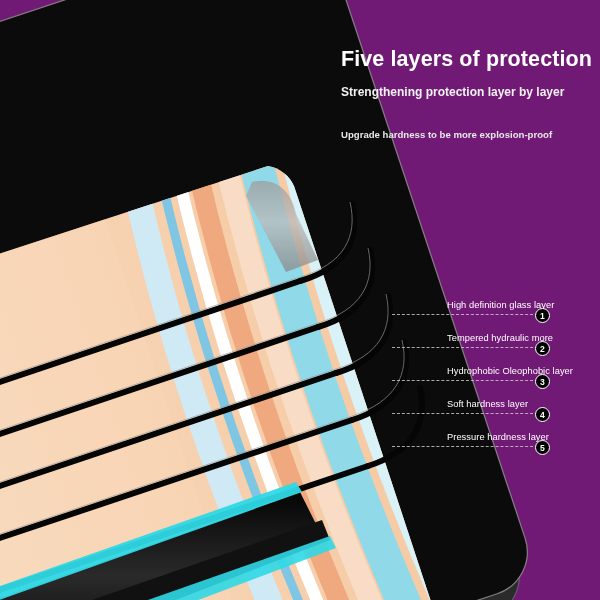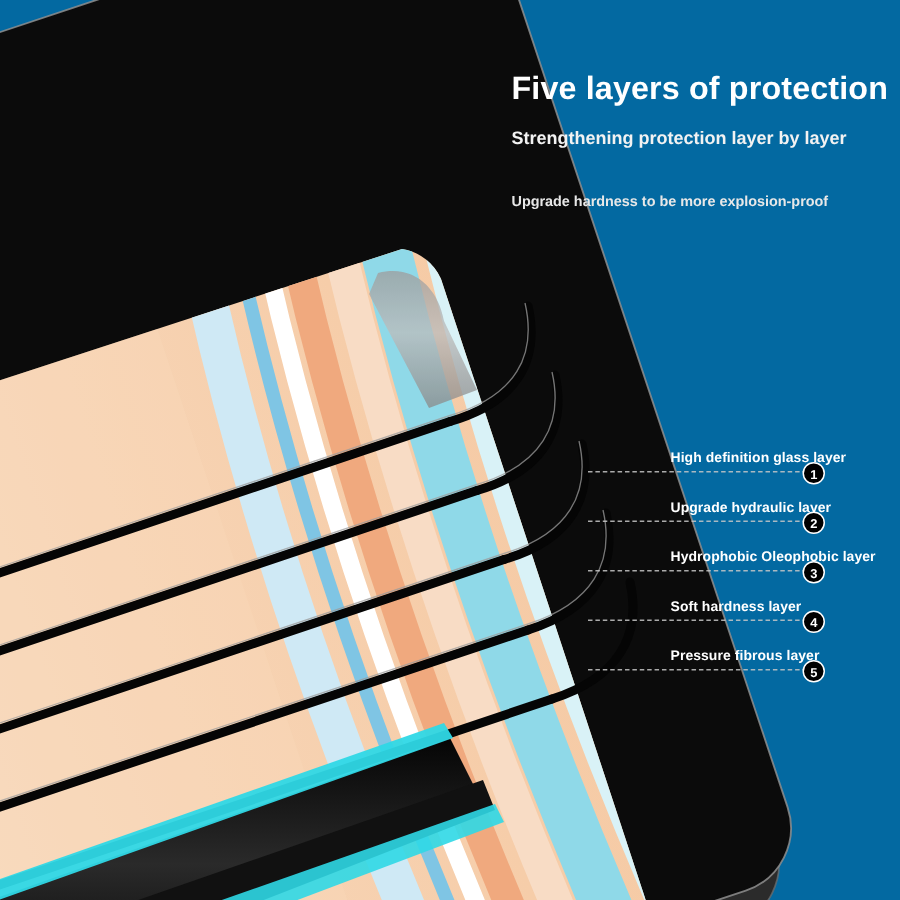--- a/index.html
+++ b/index.html
@@ -4,21 +4,21 @@
 <style>
   html, body {
     margin: 0;
     padding: 0;
     background: #000;
   }
   #stage {
     position: relative;
     width: 600px;
     height: 600px;
-    background: #0369a1;
+    background: #701a75;
     overflow: hidden;
     font-family: "Liberation Sans", sans-serif;
     -webkit-font-smoothing: antialiased;
   }
 
   
   #art {
     position: absolute;
     left: 0; top: 0;
     width: 600px; height: 600px;
@@ -68,21 +68,21 @@
     left: 0;
     width: 160px;
     height: 22px;
   }
   .legend-label {
     position: absolute;
     left: 7px;
     bottom: 5px;
     color: #ffffff;
     font-size: 9.3px;
-    font-weight: bold;
+    font-weight: normal;
     white-space: nowrap;
     letter-spacing: .05px;
     padding-left: 48px;
   }
   .legend-rule {
     position: absolute;
     left: 0;
     bottom: 0;
     width: 146px;
     height: 0;
@@ -246,38 +246,38 @@
 
   <div id="legend">
 
     <div class="legend-row" style="top:0px">
       <div class="legend-label">High definition glass layer</div>
       <div class="legend-rule"></div>
       <div class="legend-num">1</div>
     </div>
 
     <div class="legend-row" style="top:33px">
-      <div class="legend-label">Upgrade hydraulic layer</div>
+      <div class="legend-label">Tempered hydraulic more</div>
       <div class="legend-rule"></div>
       <div class="legend-num">2</div>
     </div>
 
     <div class="legend-row" style="top:66px">
       <div class="legend-label">Hydrophobic Oleophobic layer</div>
       <div class="legend-rule"></div>
       <div class="legend-num">3</div>
     </div>
 
     <div class="legend-row" style="top:99px">
       <div class="legend-label">Soft hardness layer</div>
       <div class="legend-rule"></div>
       <div class="legend-num">4</div>
     </div>
 
     <div class="legend-row" style="top:132px">
-      <div class="legend-label">Pressure fibrous layer</div>
+      <div class="legend-label">Pressure hardness layer</div>
       <div class="legend-rule"></div>
       <div class="legend-num">5</div>
     </div>
 
   </div>
 
 </div>
 
 </body></html>

